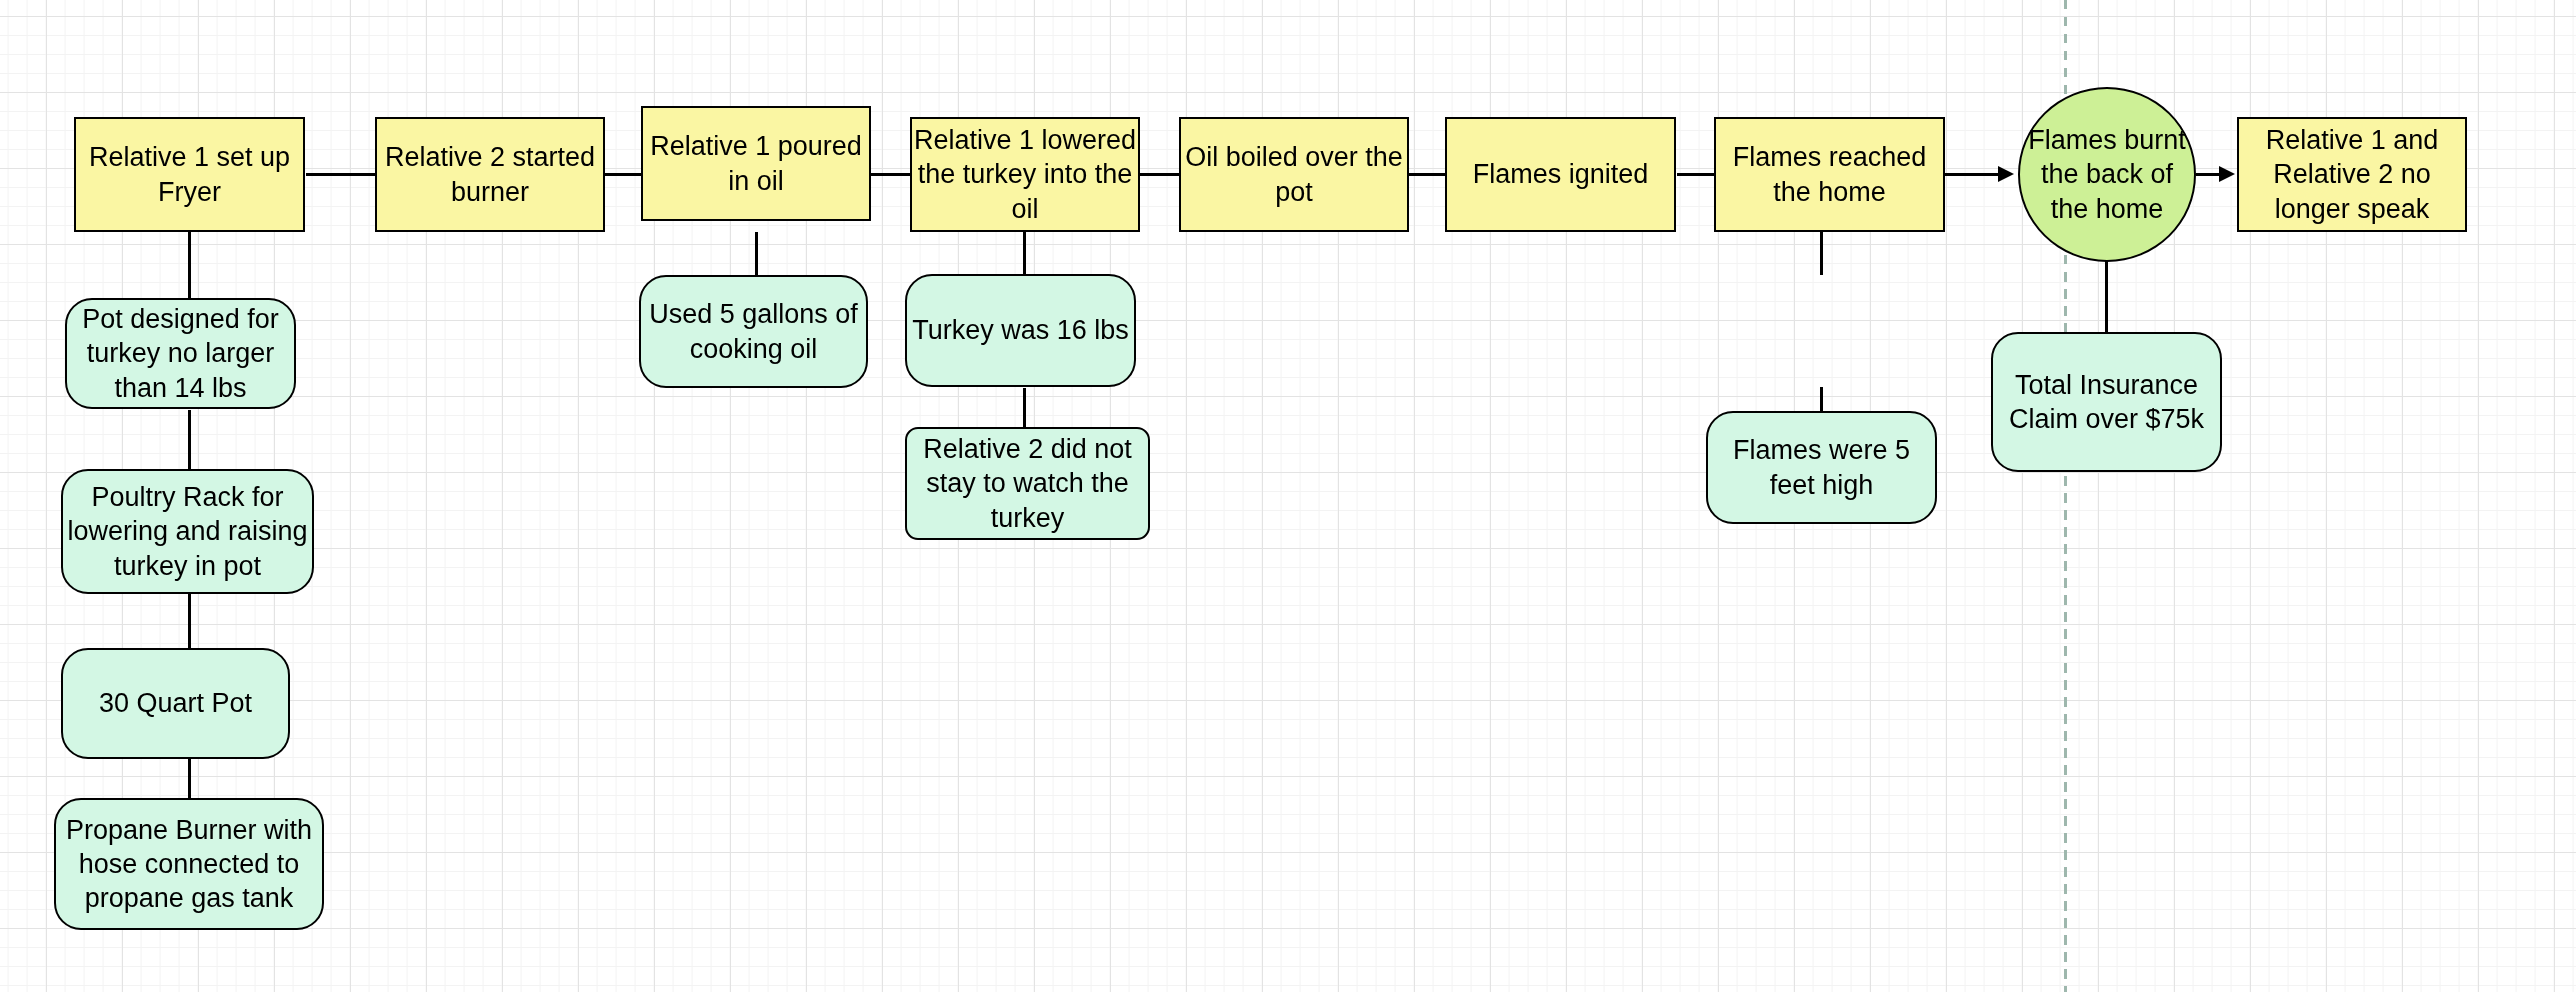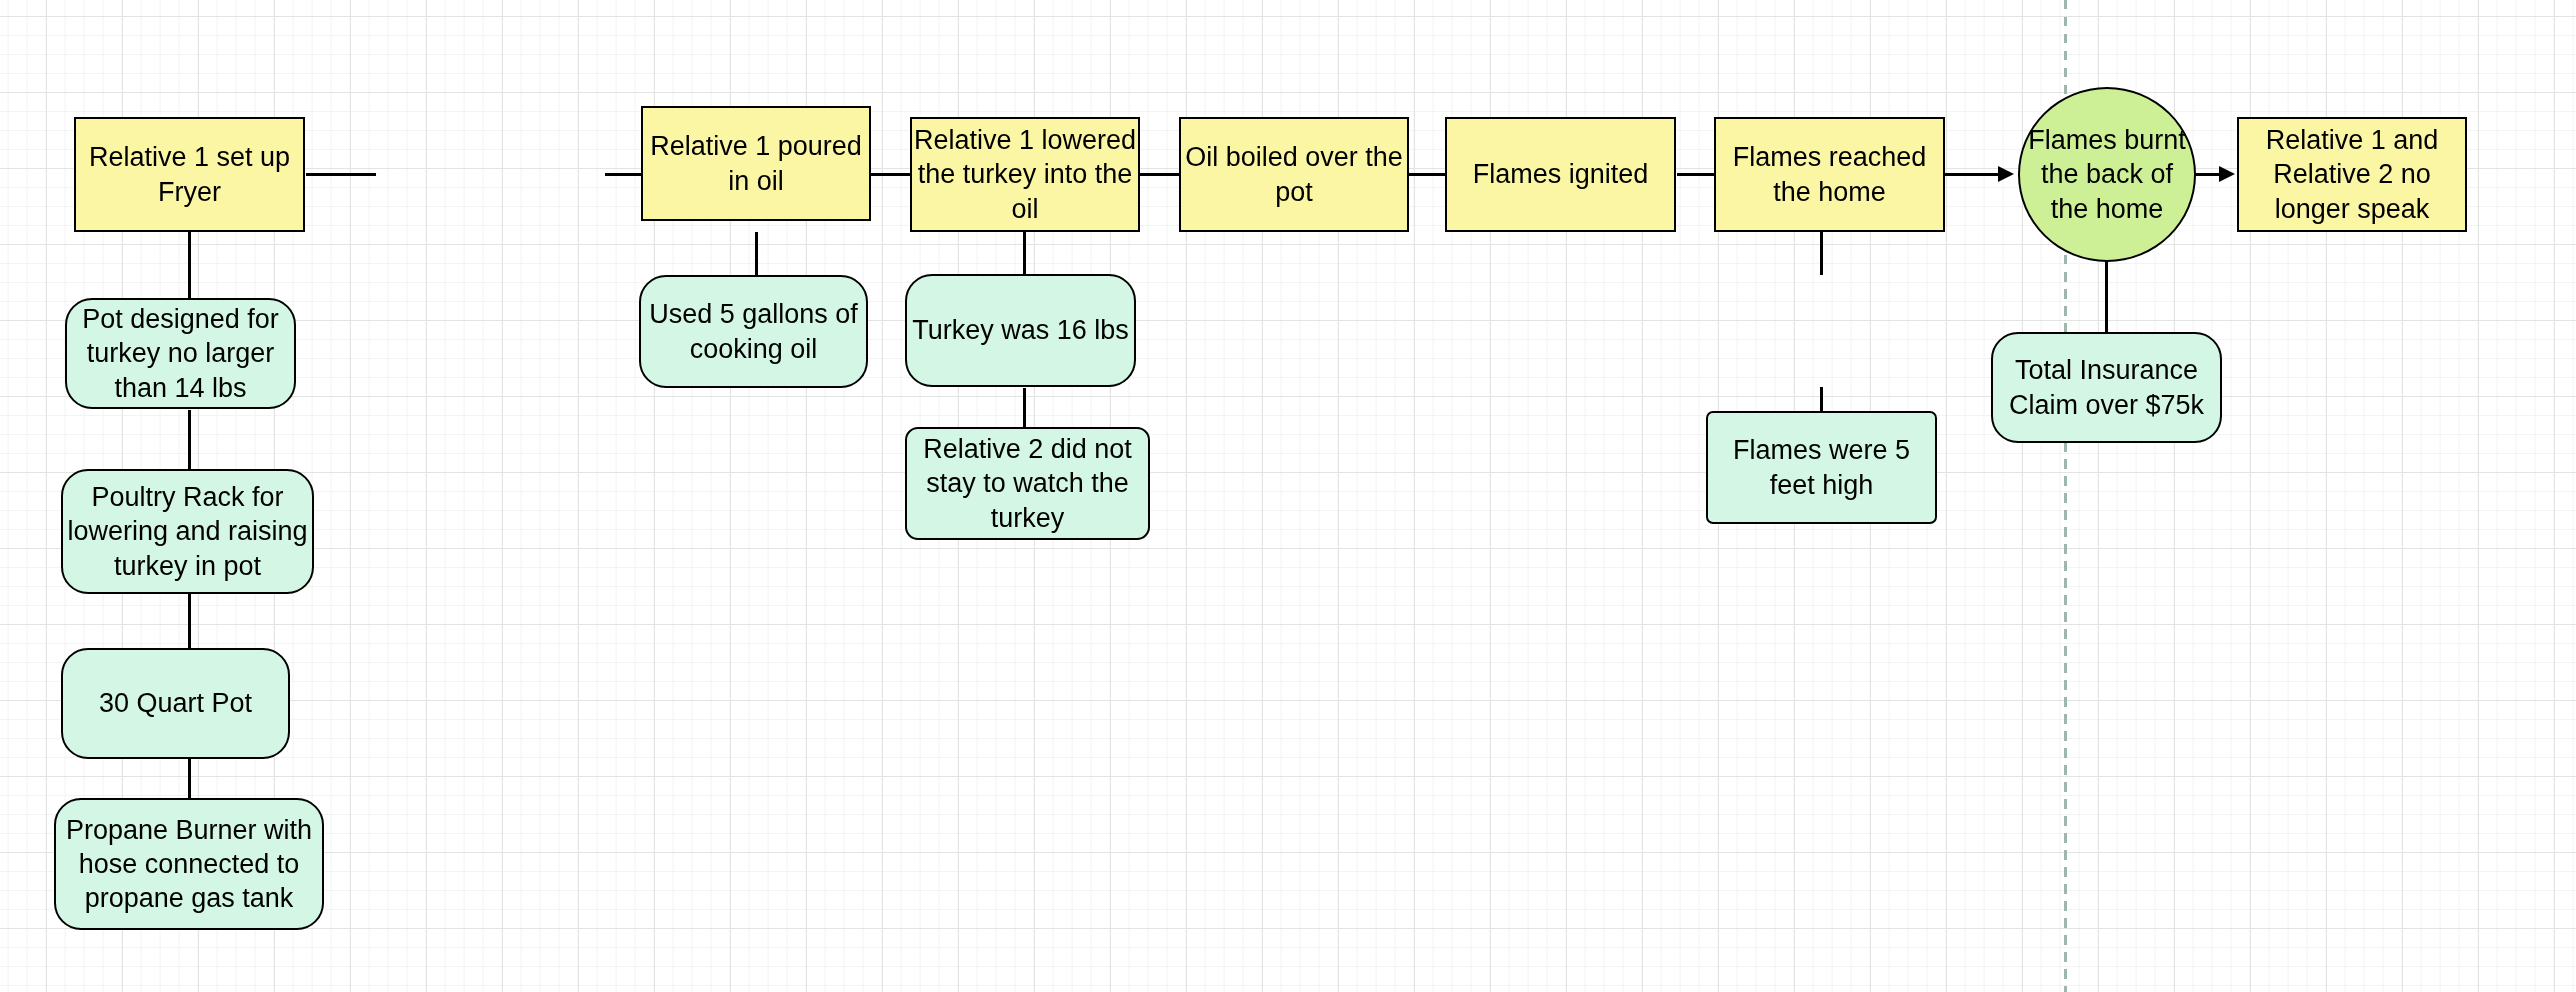--- a/index.html
+++ b/index.html
@@ -74,20 +74,23 @@
   <div class="vline" style="left:1023px;top:388px;height:39px;"></div>
 
   <div class="vline" style="left:1820px;top:232px;height:43px;"></div>
   <div class="vline" style="left:1820px;top:387px;height:24px;"></div>
 
   <div class="vline" style="left:2105px;top:260px;height:72px;"></div>
 
   <div class="node step" style="left:74px;top:117px;width:231px;height:115px;">
     <span>Relative 1 set up Fryer</span>
   </div>
+  <div class="node step" style="left:375px;top:117px;width:230px;height:115px;">
+    <span>Relative 2 started burner</span>
+  </div>
   <div class="node step" style="left:641px;top:106px;width:230px;height:115px;">
     <span>Relative 1 poured in oil</span>
   </div>
   <div class="node step" style="left:910px;top:117px;width:230px;height:115px;">
     <span>Relative 1 lowered the turkey into the oil</span>
   </div>
   <div class="node step" style="left:1445px;top:117px;width:231px;height:115px;">
     <span>Flames ignited</span>
   </div>
   <div class="node step" style="left:1179px;top:117px;width:230px;height:115px;">
@@ -117,21 +120,21 @@
   </div>
   <div class="node note" style="left:639px;top:275px;width:229px;height:113px;">
     <span>Used 5 gallons of cooking oil</span>
   </div>
   <div class="node note" style="left:905px;top:274px;width:231px;height:113px;">
     <span>Turkey was 16 lbs</span>
   </div>
   <div class="node note" style="left:905px;top:427px;width:245px;height:113px;border-radius:13px;">
     <span>Relative 2 did not stay to watch the turkey</span>
   </div>
-  <div class="node note" style="left:1706px;top:411px;width:231px;height:113px;border-radius:7px;">
+  <div class="node note" style="left:1706px;top:411px;width:231px;height:113px;">
     <span>Flames were 5 feet high</span>
   </div>
-  <div class="node note" style="left:1991px;top:332px;width:231px;height:111px;">
+  <div class="node note" style="left:1991px;top:332px;width:231px;height:140px;">
     <span>Total Insurance Claim over $75k</span>
   </div>
 
 </div>
 
 
 </body></html>

